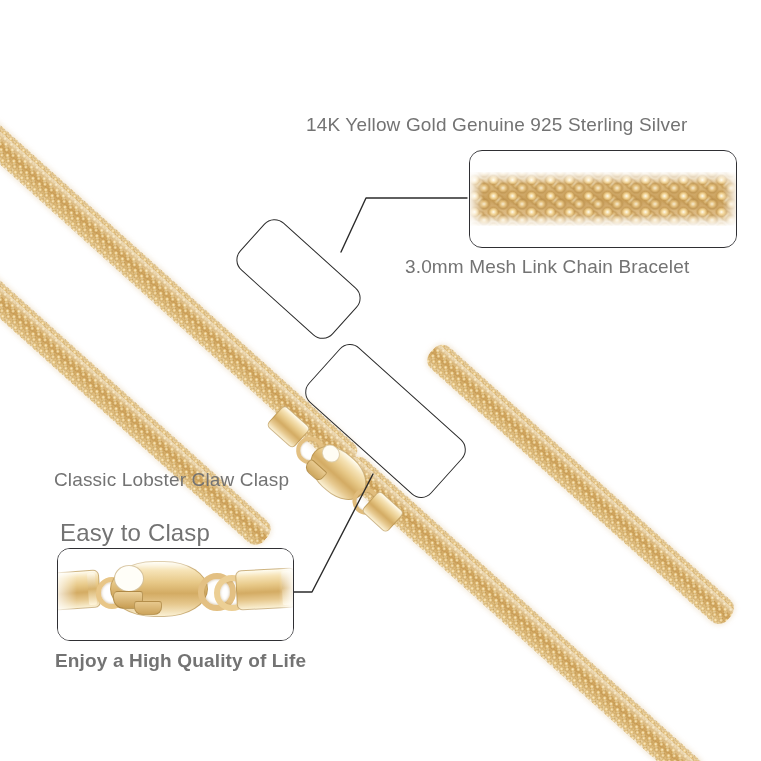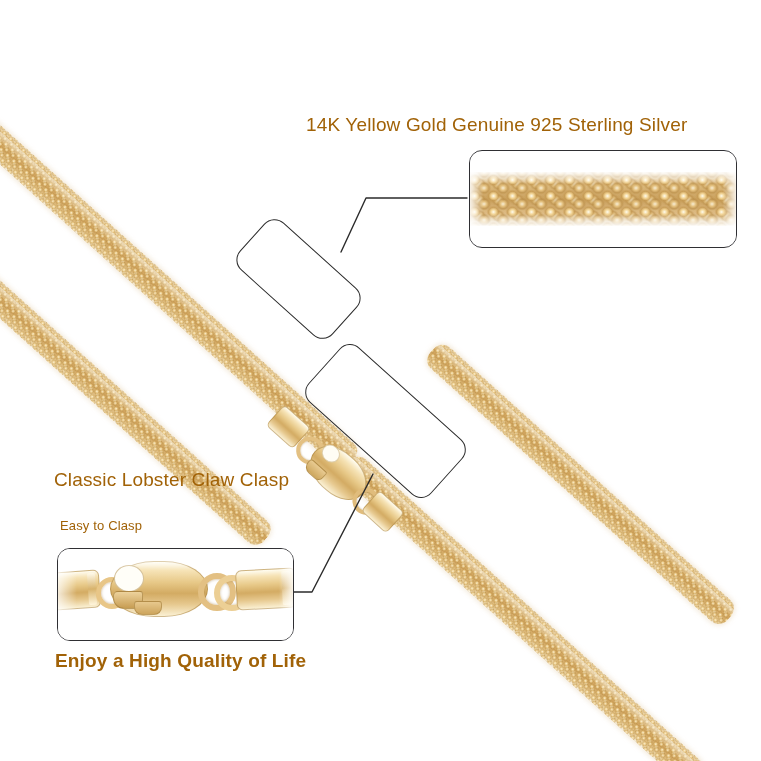--- a/index.html
+++ b/index.html
@@ -142,27 +142,27 @@
   .gold-metal {
     position: absolute;
     background: linear-gradient(to bottom,
         #fffdf2 0%, #f6e3b6 16%, #e7c887 38%, #d3ab63 58%, #e6c88e 78%, #fbf1d4 100%);
     border: 1px solid rgba(170,132,64,0.55);
   }
 
   
   .caption {
     position: absolute;
-    color: #a16207;
+    color: #737373;
     font-size: 19px;
     line-height: 1.25;
     letter-spacing: 0.15px;
     white-space: nowrap;
   }
-  .caption-sm { font-size: 13px; }
+  .caption-sm { font-size: 24px; }
 
   svg.leaders {
     position: absolute;
     left: 0; top: 0;
     width: 761px;
     height: 761px;
     overflow: visible;
     pointer-events: none;
   }
 </style>
@@ -252,20 +252,21 @@
                   background:
                     linear-gradient(to bottom, rgba(255,255,255,0.95) 0%, rgba(255,255,255,0) 22%,
                                                rgba(255,255,255,0) 78%, rgba(255,255,255,0.95) 100%),
                     linear-gradient(to right, rgba(255,255,255,0.75) 0%, rgba(255,255,255,0) 8%,
                                               rgba(255,255,255,0) 94%, rgba(255,255,255,0.85) 100%);"></div>
     </div>
   </div>
 
   <div class="caption" style="left:306px; top:113px;">14K Yellow Gold Genuine 925 Sterling Silver</div>
 
+  <div class="caption" style="left:405px; top:255px;">3.0mm Mesh Link Chain Bracelet</div>
 
   <div class="caption" style="left:54px; top:468px;">Classic Lobster Claw Clasp</div>
 
   <div class="caption caption-sm" style="left:60px; top:518px;">Easy to Clasp</div>
 
   <div class="caption" style="left:55px; top:649px;font-weight:bold;">Enjoy a High Quality of Life</div>
 
 </div>
 
 </body></html>

